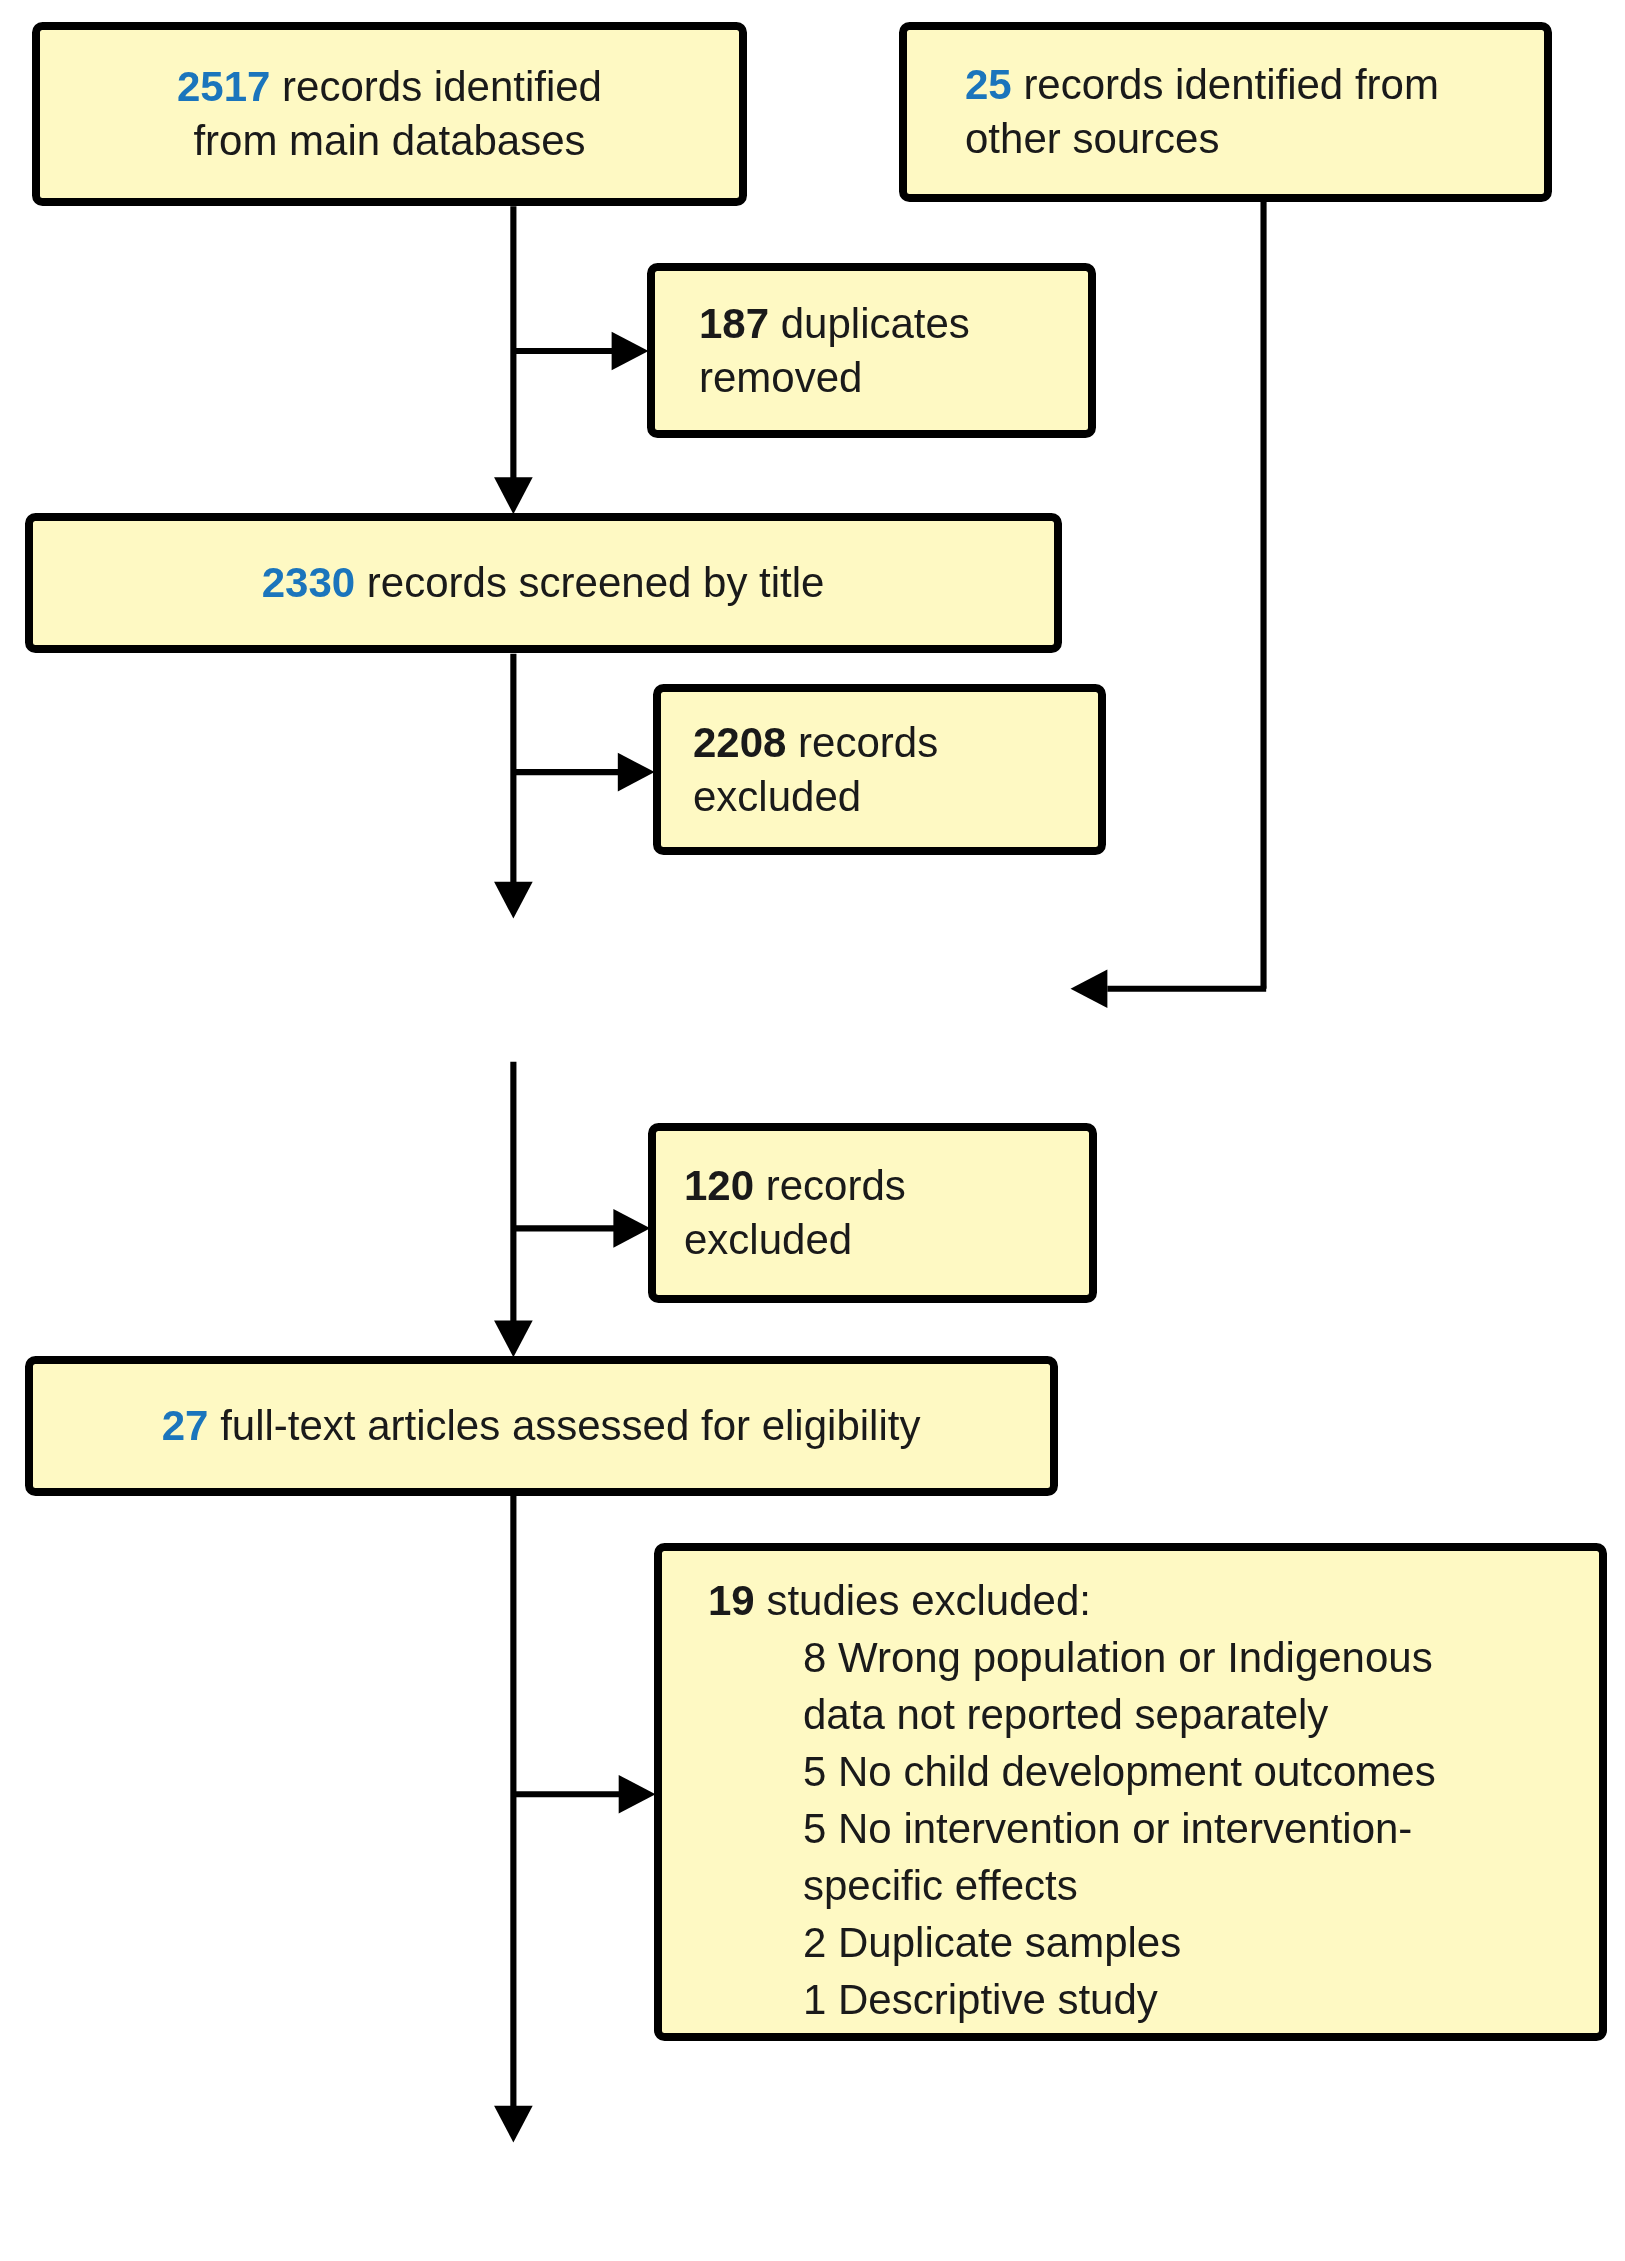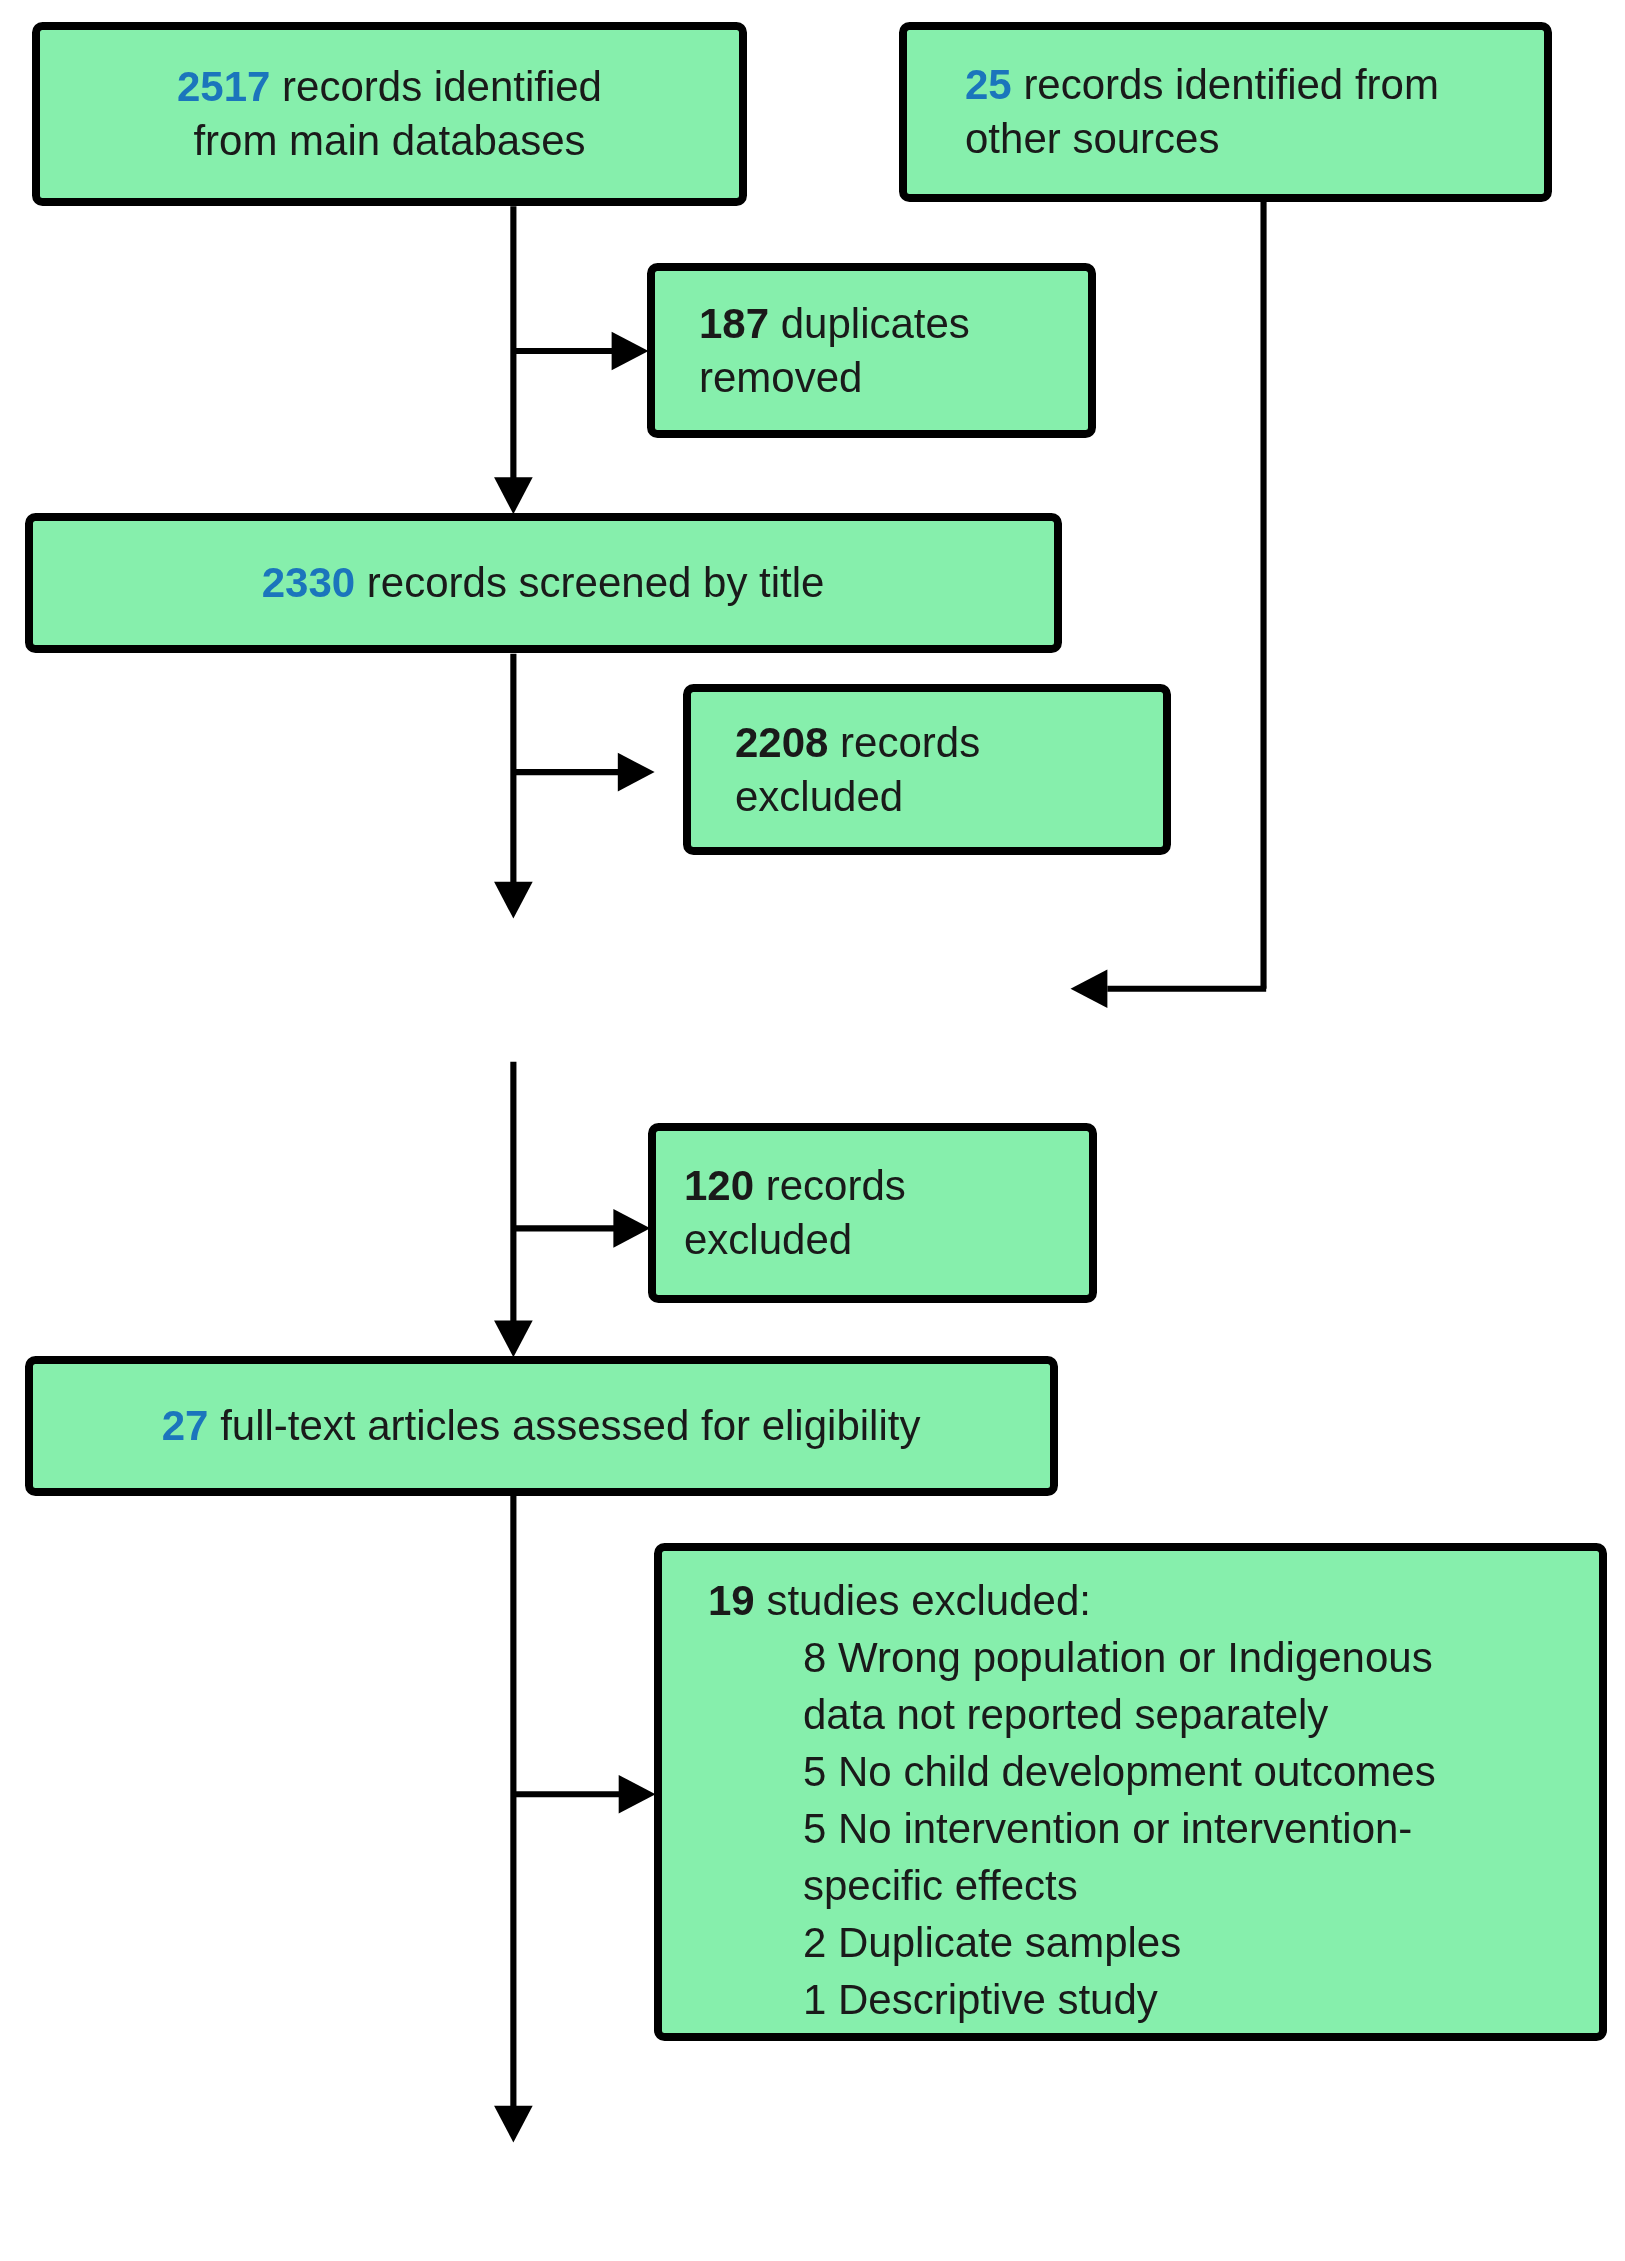--- a/index.html
+++ b/index.html
@@ -17,21 +17,21 @@
   }
   #connectors {
     position: absolute;
     left: 0; top: 0;
     width: 1626px;
     height: 2261px;
   }
   .box {
     position: absolute;
     box-sizing: border-box;
-    background: #86efac;
+    background: #fef9c3;
     border: 8px solid #000000;
     border-radius: 10.5px;
     font-size: 42px;
     line-height: 54px;
   }
   .center {
     display: flex;
     flex-direction: column;
     align-items: center;
     justify-content: center;
@@ -43,21 +43,21 @@
     justify-content: center;
     text-align: left;
   }
   .num { font-weight: bold; }
   .num.blue { color: #1B75BC; }
 
   .box-a { left: 32px;   top: 22px;   width: 715px;  height: 184px; }
   .box-b { left: 899px; top: 22px;   width: 653px;  height: 180px; padding-left: 58px; }
   .box-d { left: 647px;  top: 263px;  width: 449px;  height: 175px; padding-left: 44px; }
   .box-c { left: 24.6px;   top: 513px;  width: 1037px; height: 140px; }
-  .box-e { left: 683px;  top: 684px;  width: 488px;  height: 171px; padding-left: 44px; }
+  .box-e { left: 653px;  top: 684px;  width: 453px;  height: 171px; padding-left: 32px; }
   .box-f { left: 30px;   top: 917px; width: 1039px; height: 145px; }
   .box-g { left: 648px;  top: 1123px; width: 449px;  height: 180px; padding-left: 28px; }
   .box-h { left: 24.6px;   top: 1356px; width: 1033px; height: 140px; }
   .box-i {
     left: 654px; top: 1543px; width: 953px; height: 498px;
     padding: 21px 26px 16px 46px;
     line-height: 57px;
   }
   .box-j { left: 24.6px;   top: 2141px; width: 1214px; height: 105px; }
 

